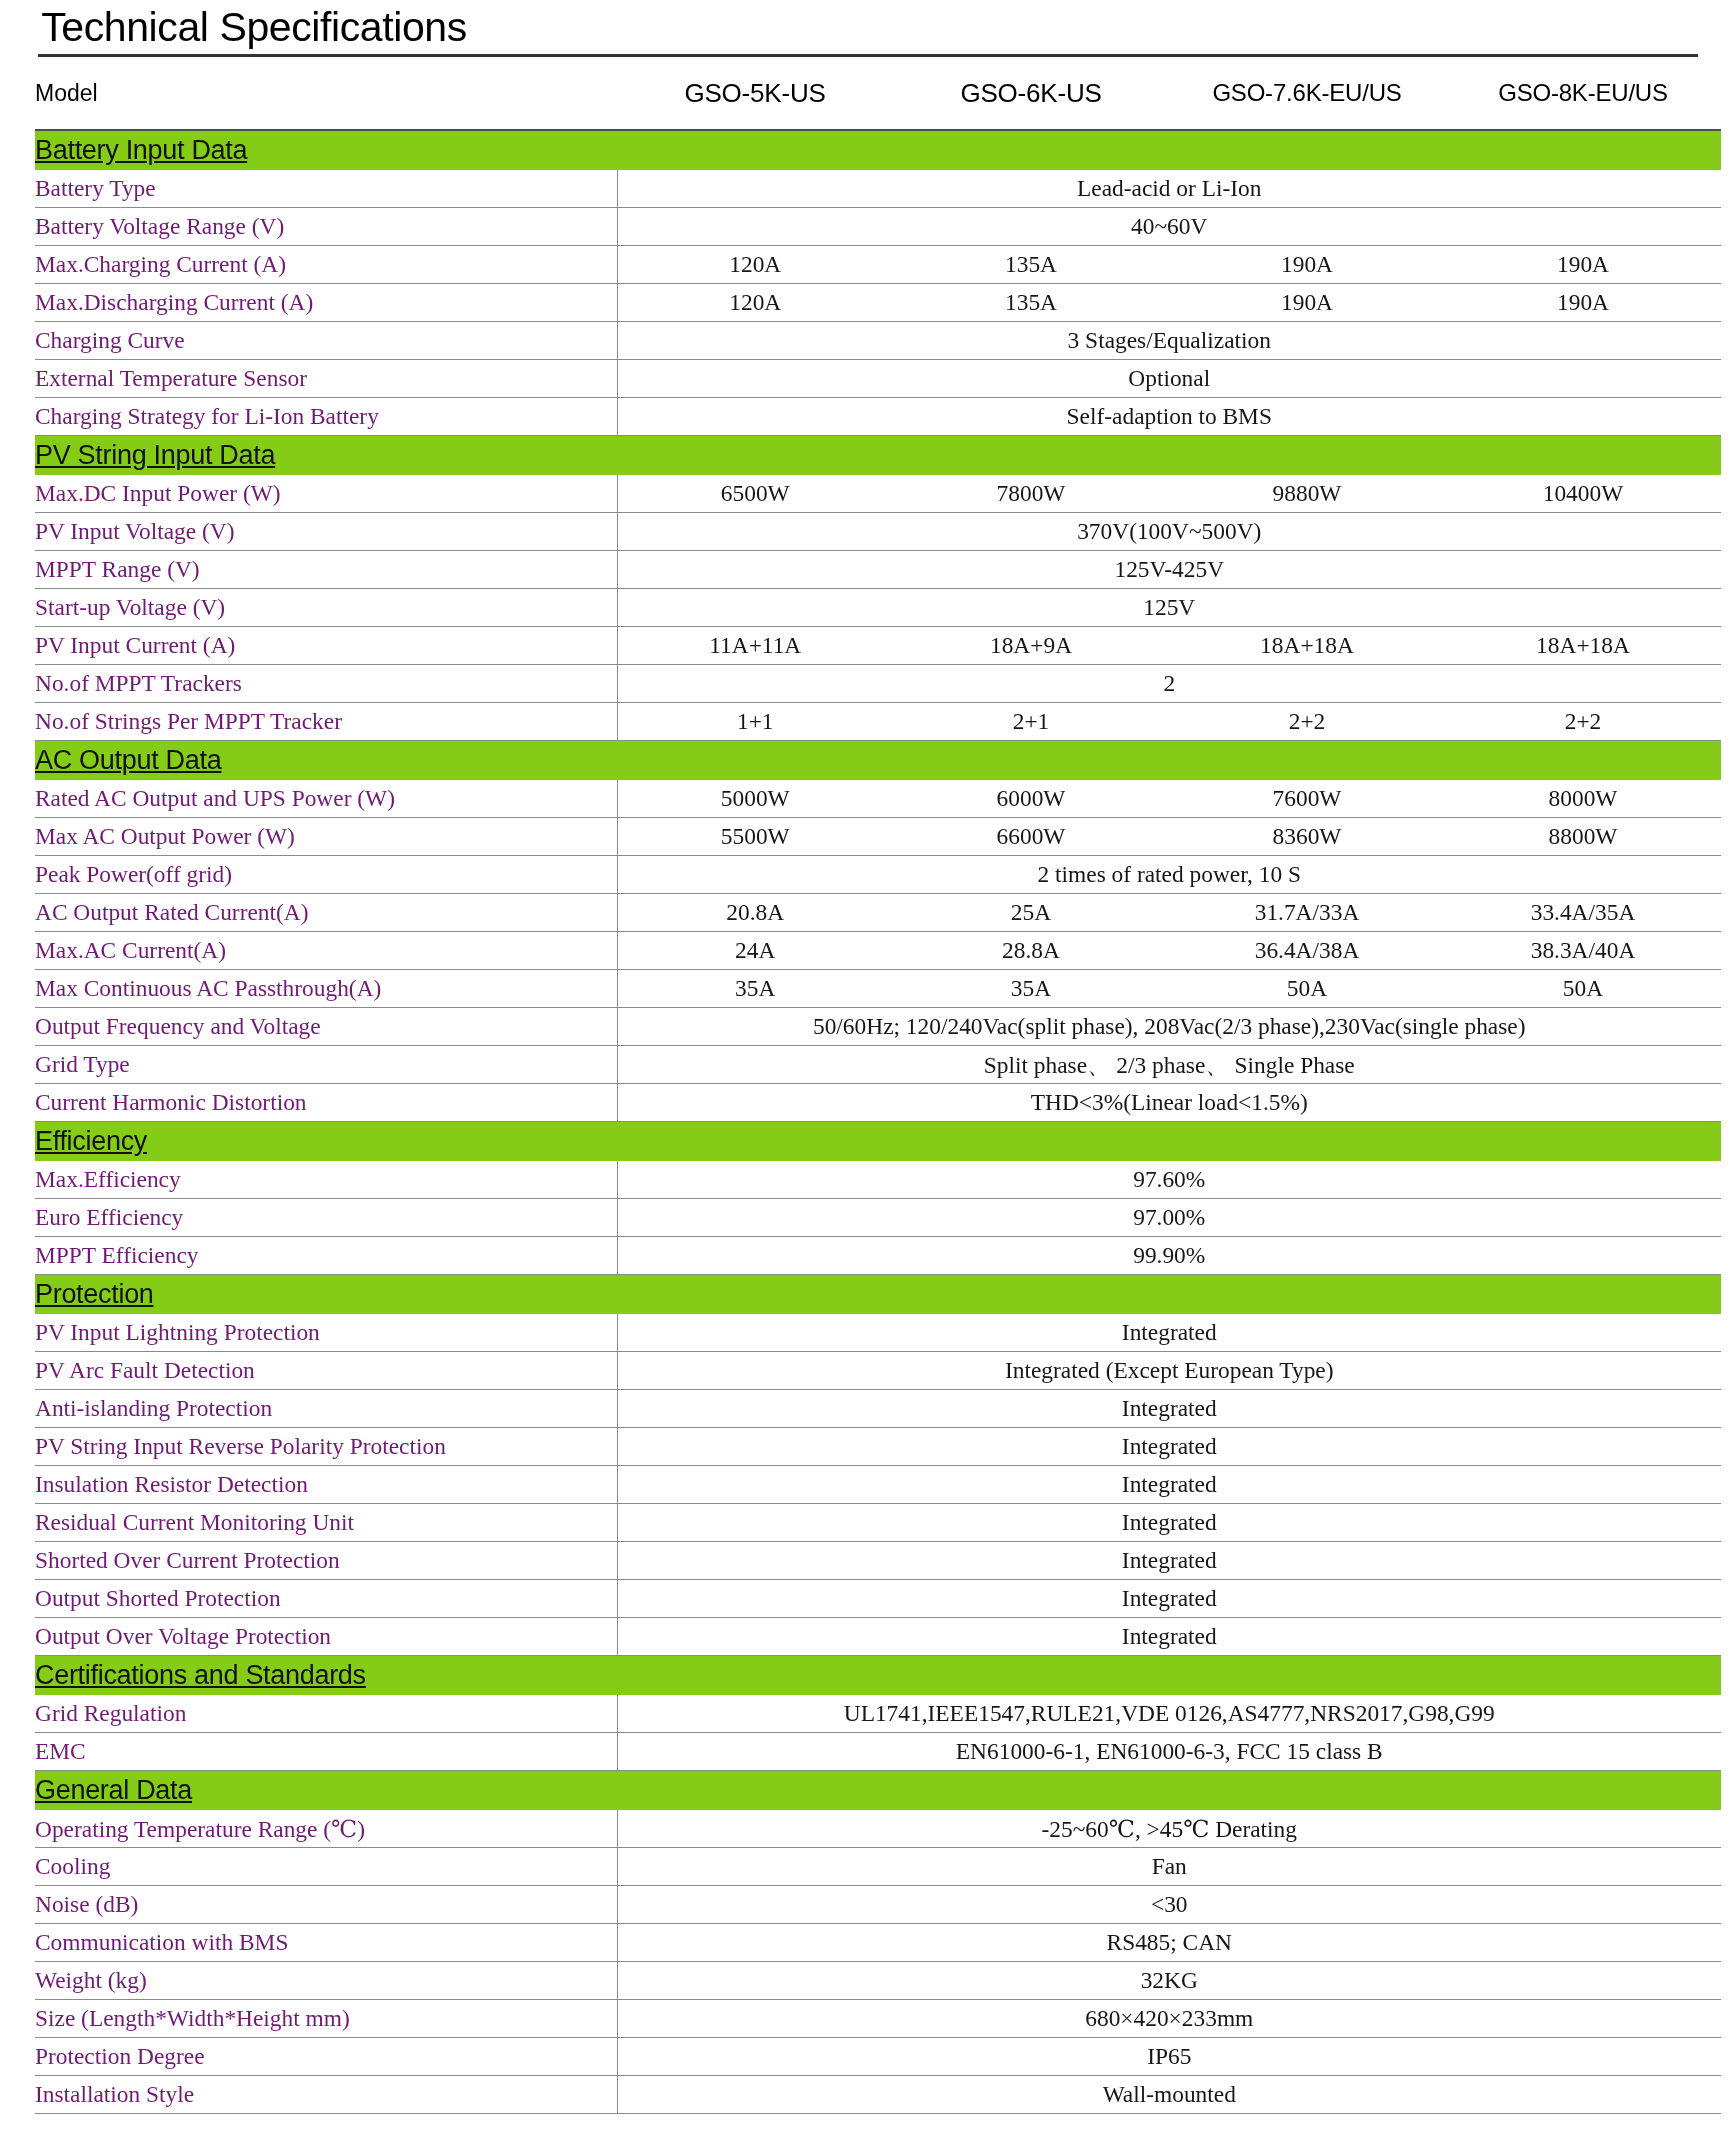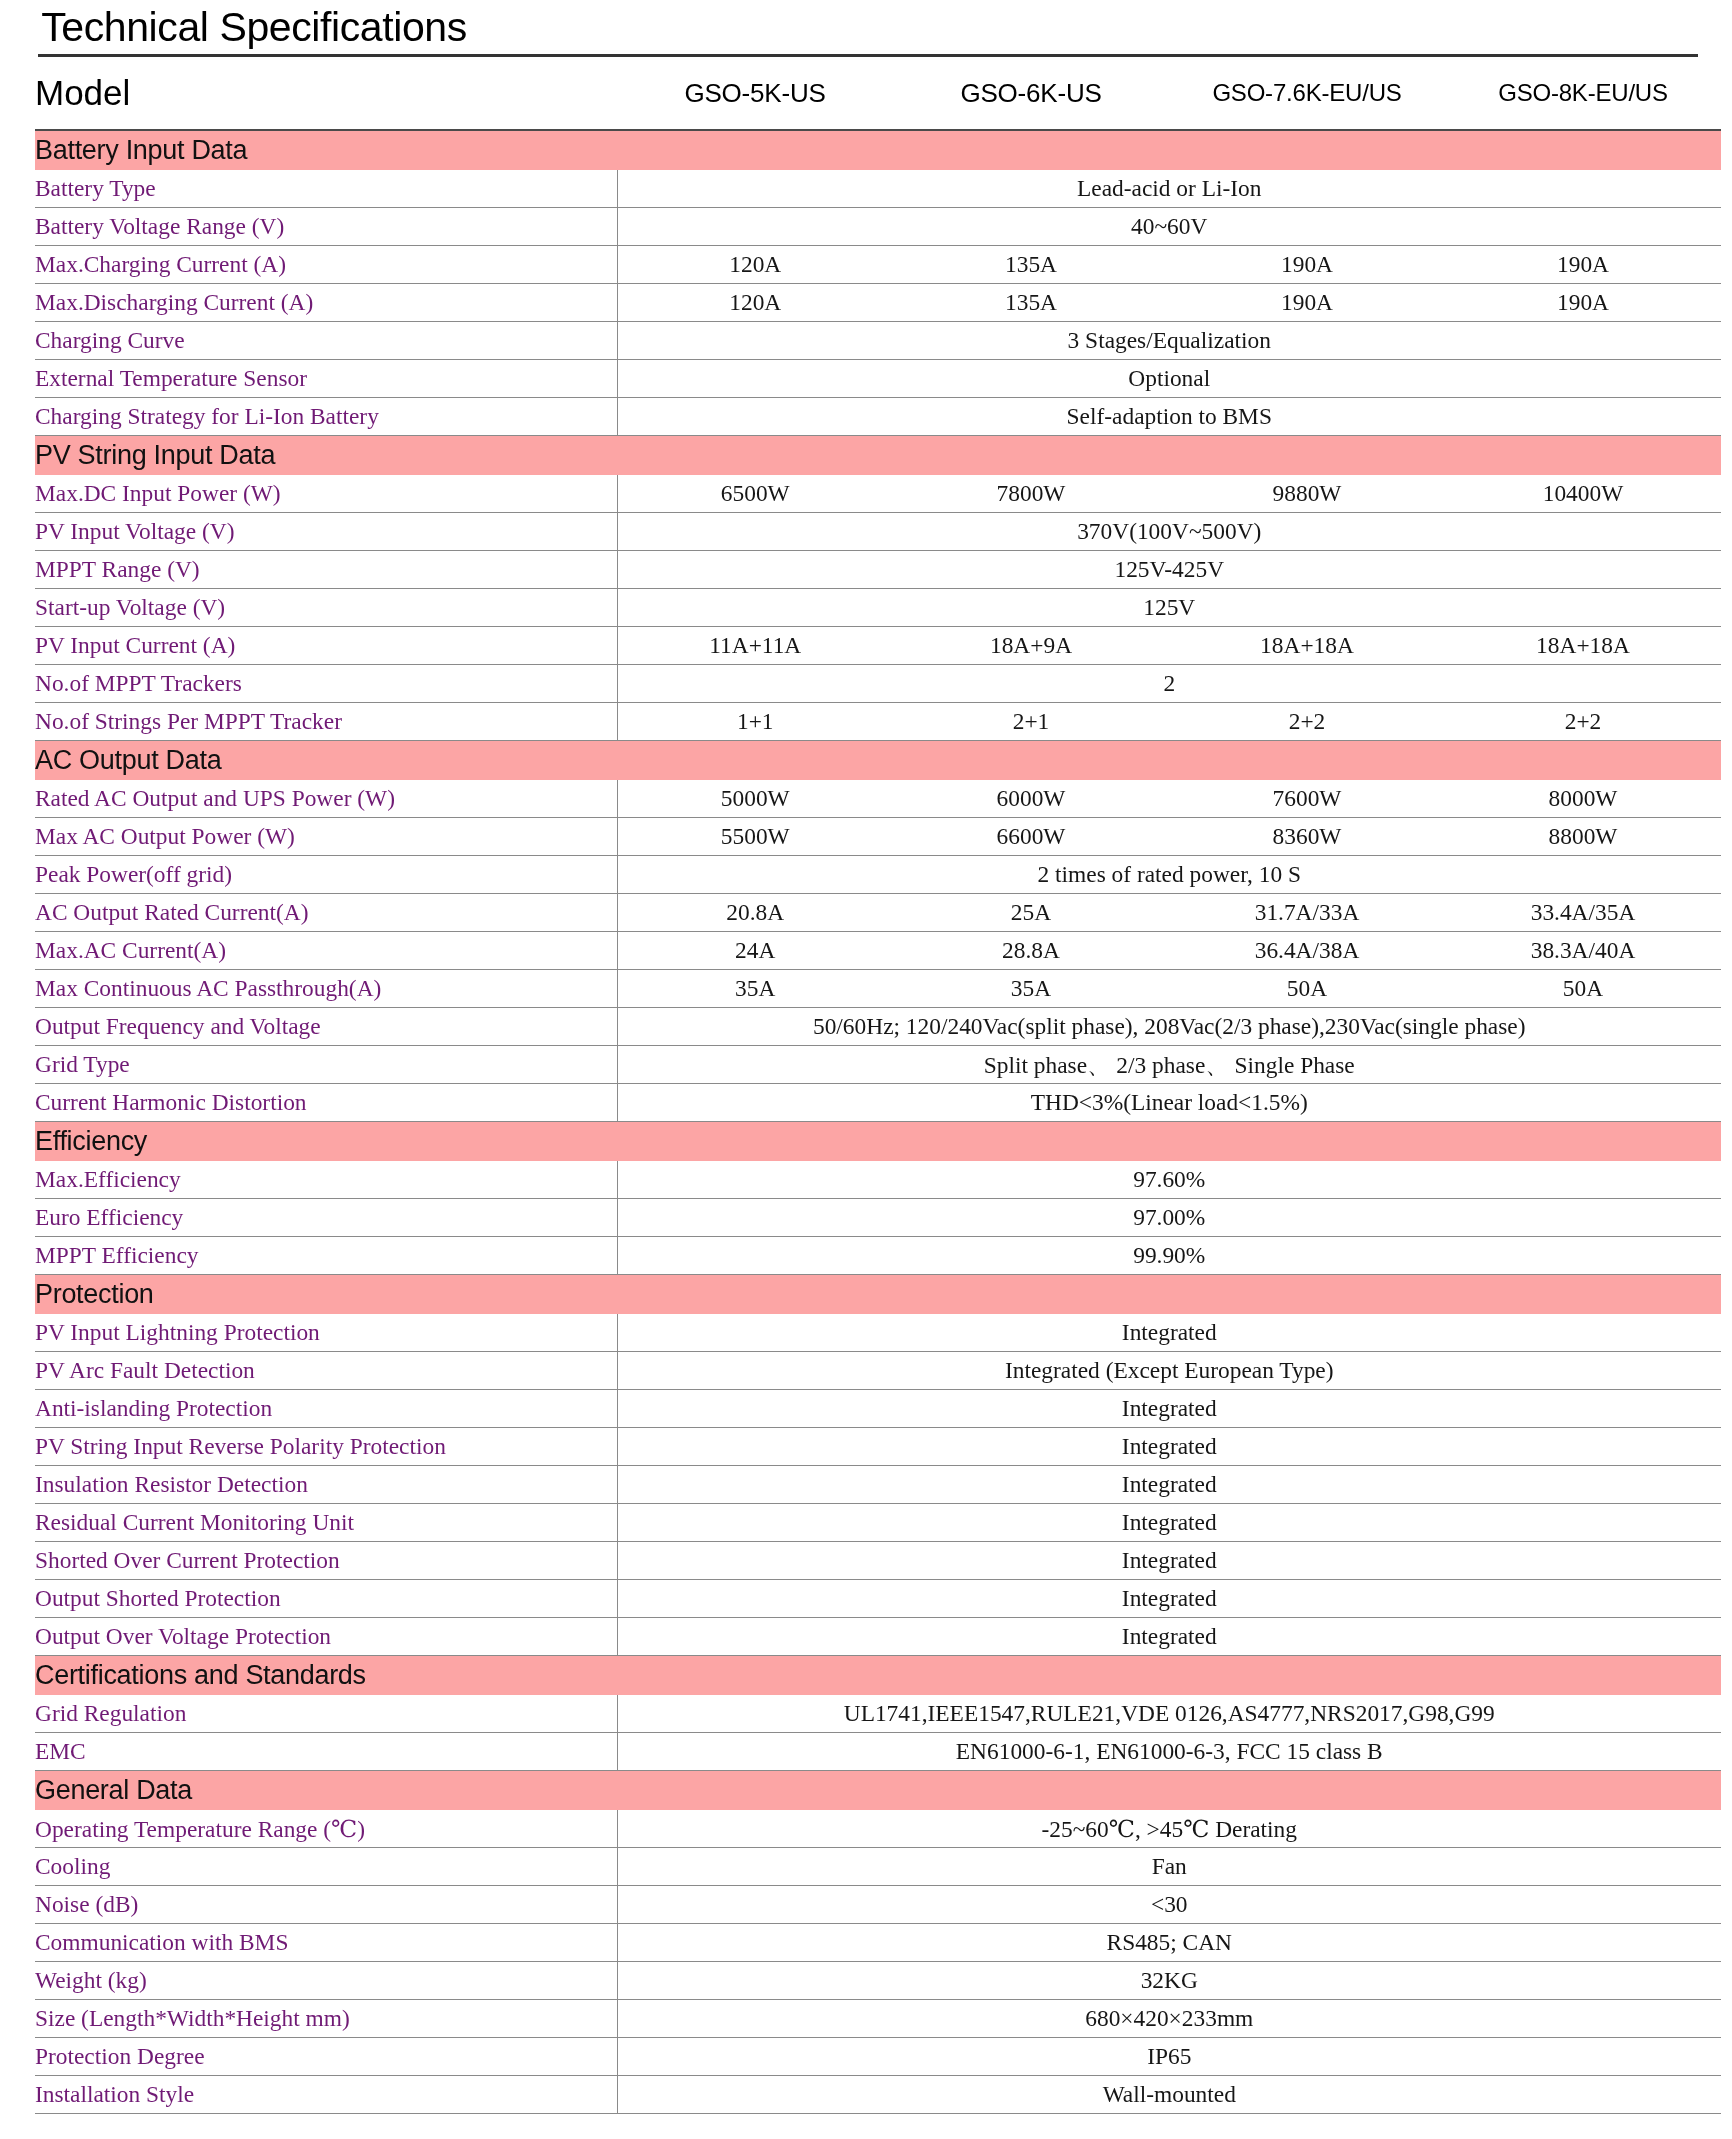--- a/index.html
+++ b/index.html
@@ -53,39 +53,40 @@
   col.c-label { width: 582px; }
   col.c-m     { width: 276px; }
 
   
   .model-row td {
     height: 72px;
     border-bottom: 2.3px solid #4a4a4a;
   }
   .model-label {
     font-family: "Liberation Sans", "DejaVu Sans", sans-serif;
-    font-size: 35px;
+    font-size: 23px;
     padding-left: 30px;
     color: #000;
     white-space: nowrap;
   }
   .model-name {
     font-family: "Liberation Sans", "DejaVu Sans", sans-serif;
     font-size: 26px;
     text-align: center;
     color: #000;
     white-space: nowrap;
     letter-spacing: -0.2px;
   }
   .model-name.wide { font-size: 24px; }
 
   
   .section-row td {
-    background: #fca5a5;
+    background: #84cc16;
     height: 39px;
+    text-decoration: underline;
   }
   .section-title {
     font-family: "Liberation Sans", "DejaVu Sans", sans-serif;
     font-size: 27px;
     font-weight: 400;
     color: #111;
     padding-left: 25px;
     letter-spacing: -0.3px;
     white-space: nowrap;
   }

